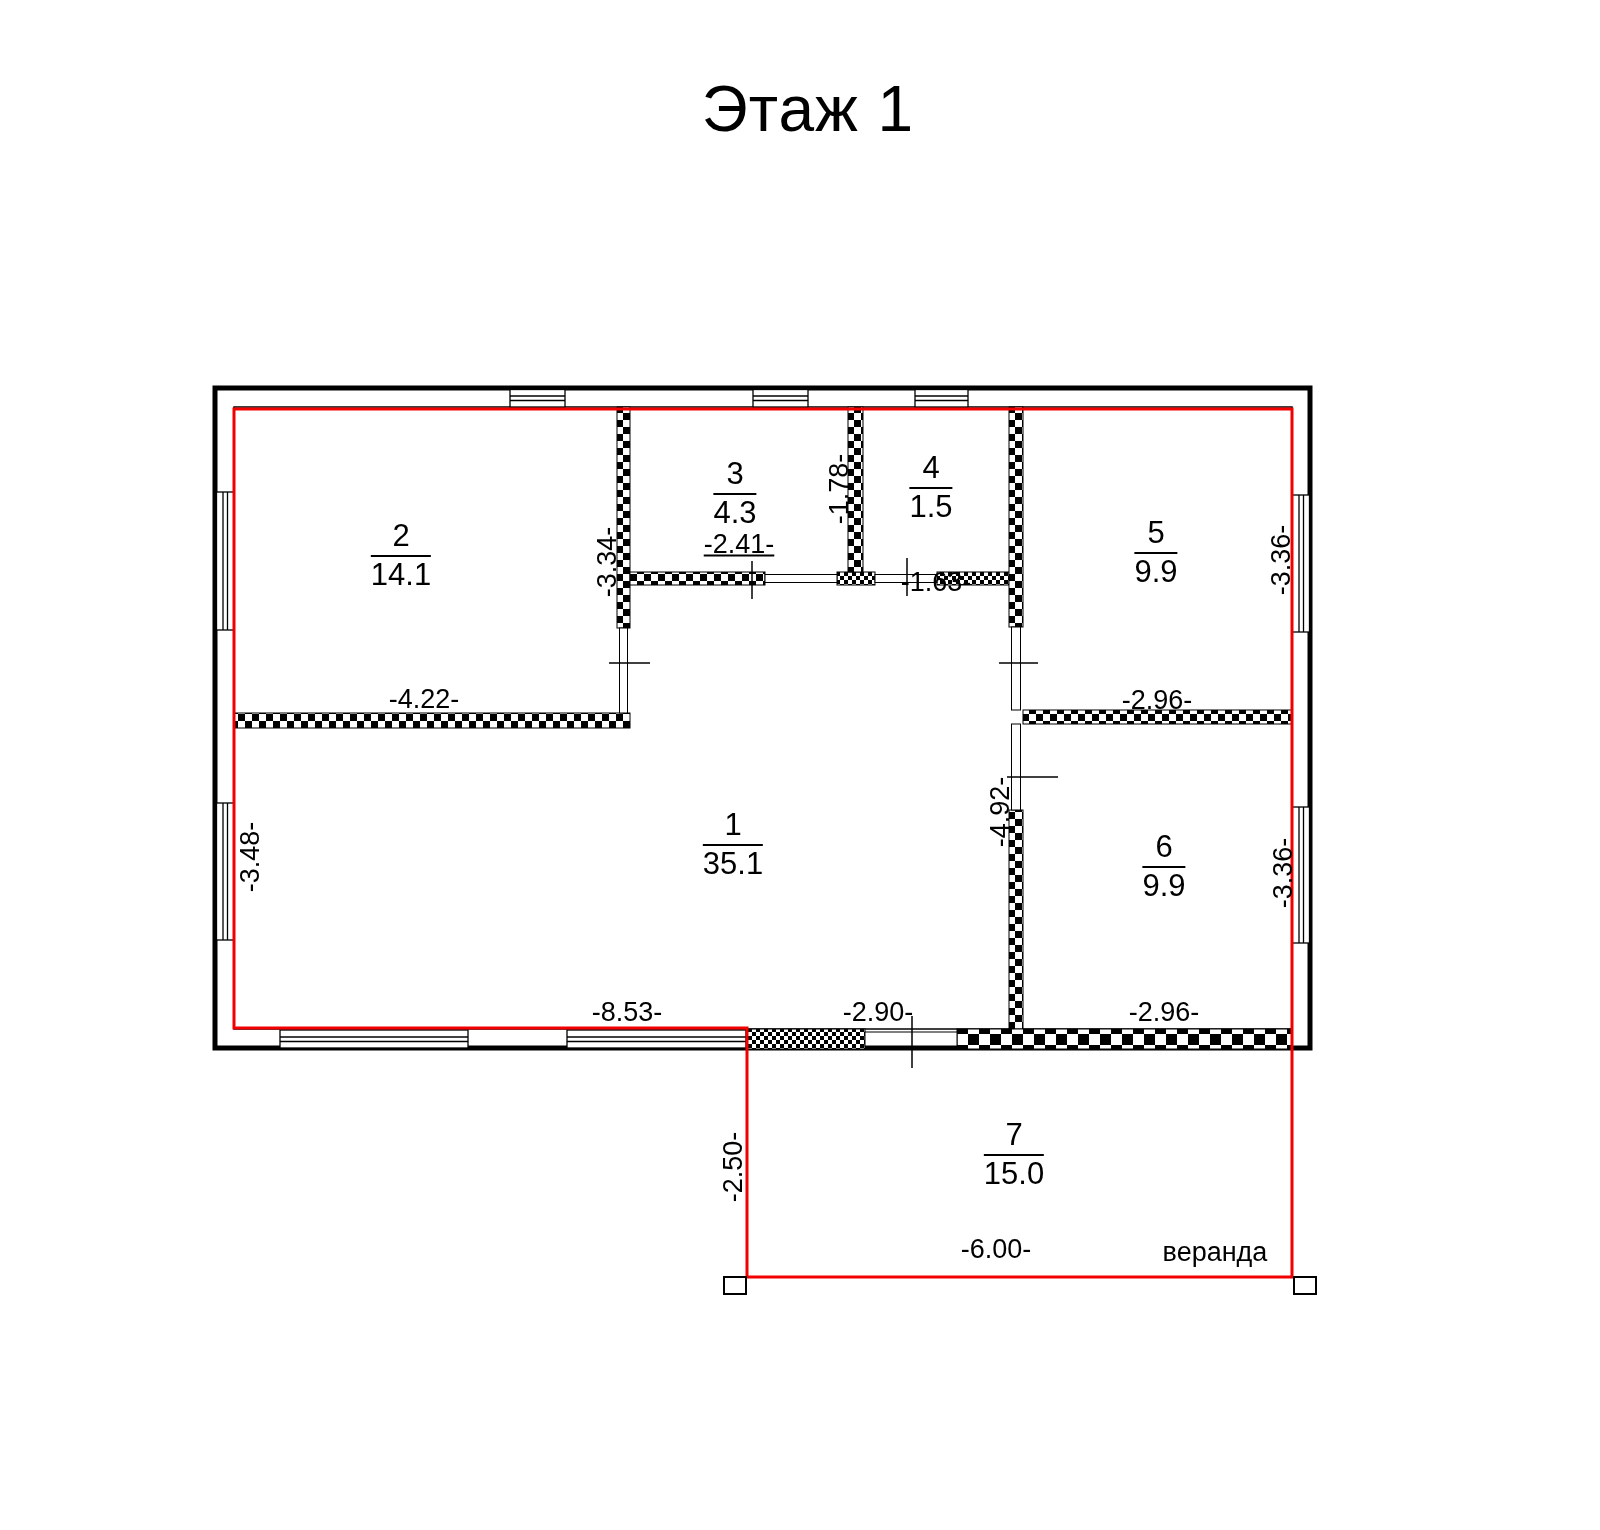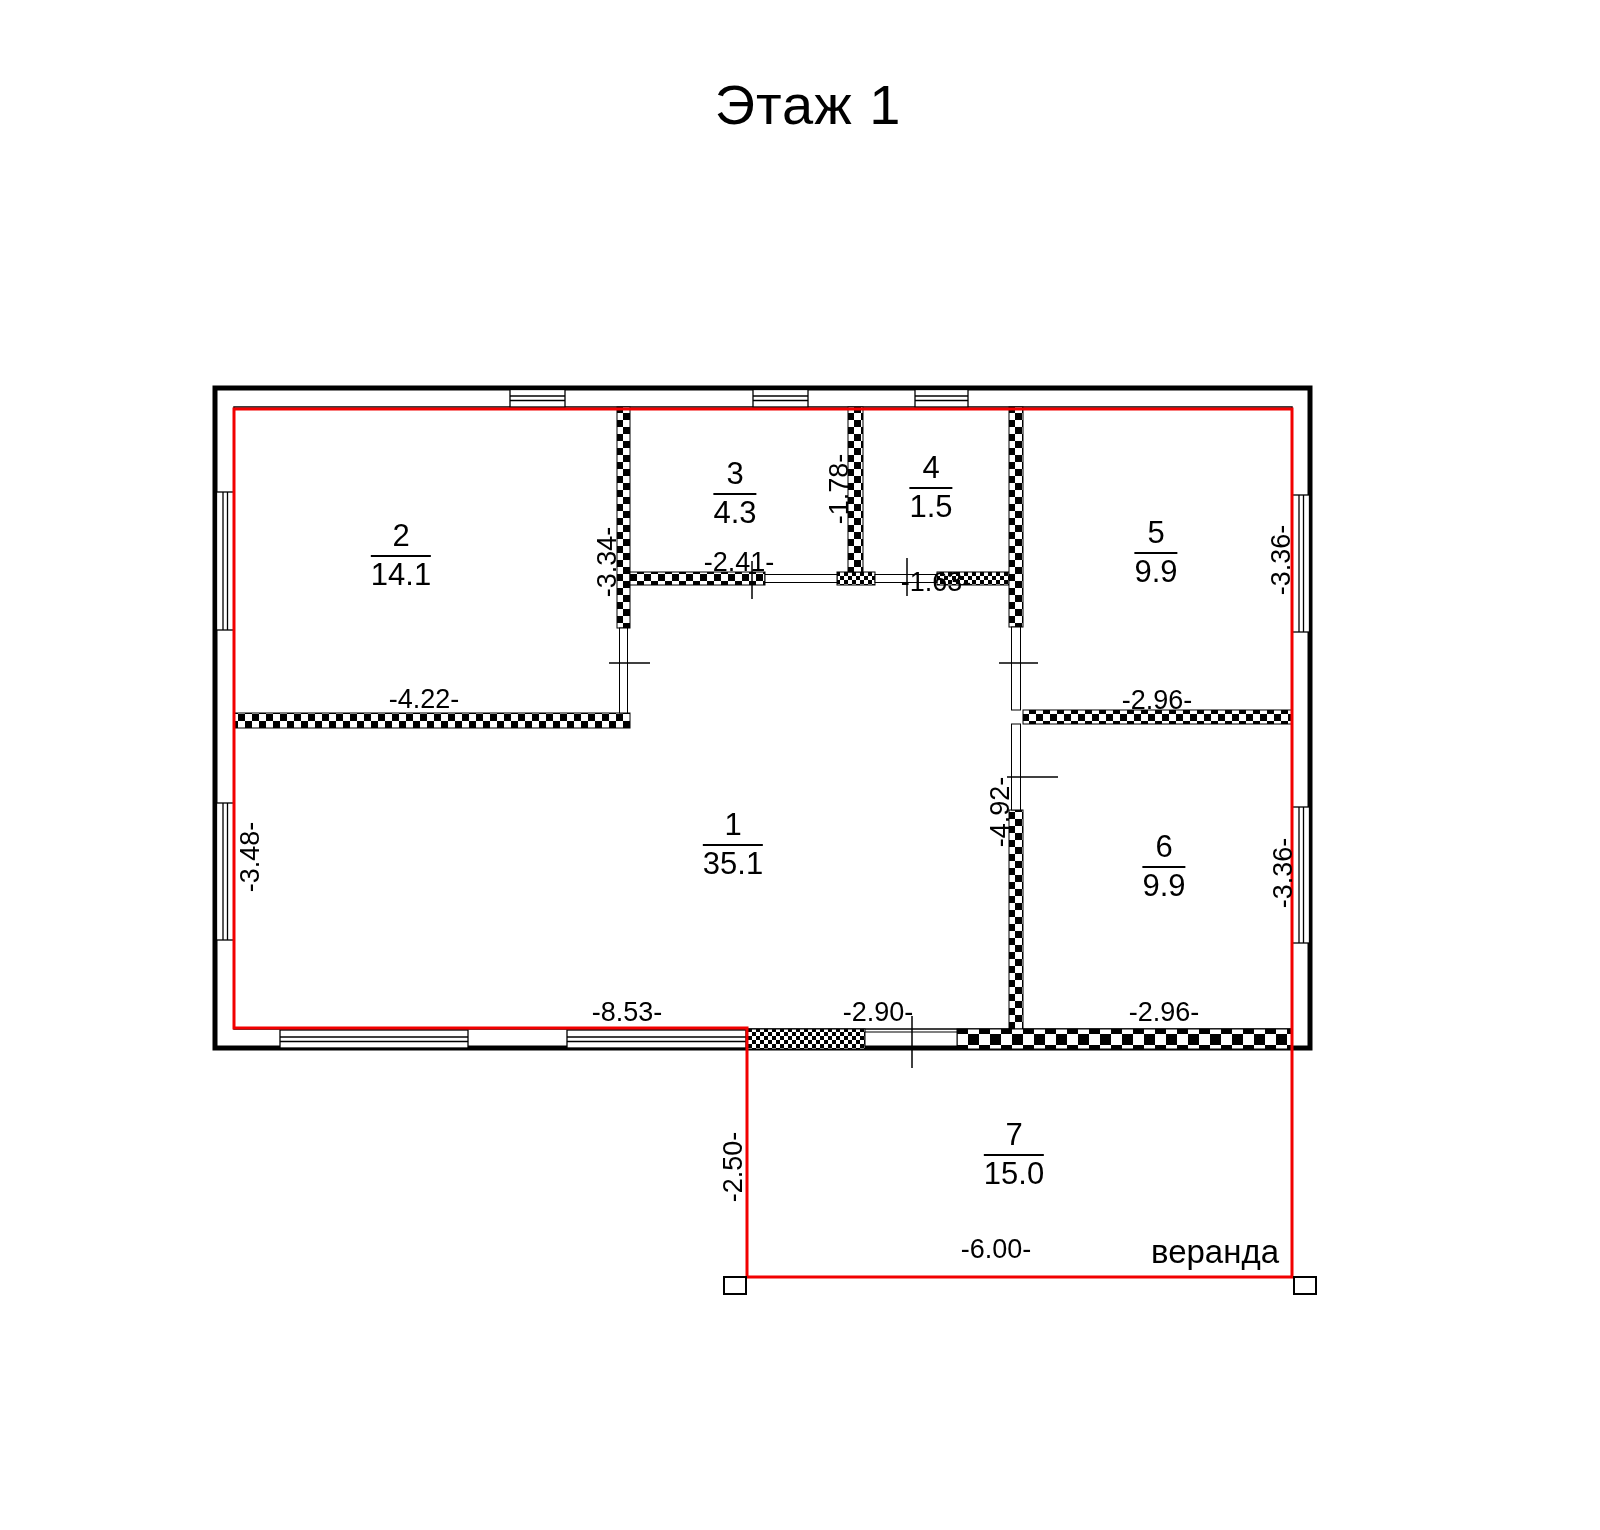--- a/index.html
+++ b/index.html
@@ -4,41 +4,41 @@
 <style>
   * { margin:0; padding:0; box-sizing:border-box; }
   html,body { background:#ffffff; }
   body {
     width:1600px; height:1530px; position:relative;
     font-family:"Liberation Sans", sans-serif; color:#000;
     overflow:hidden;
   }
   .page-title {
     position:absolute; left:808px; top:72px; transform:translateX(-50%);
-    font-size:56px; font-weight:400; letter-spacing:1px; white-space:nowrap;
+    font-size:64px; font-weight:400; letter-spacing:1px; white-space:nowrap;
   }
   svg.plan { position:absolute; left:0; top:0; }
 
   .room-label {
     position:absolute; transform:translate(-50%,0);
     text-align:center; font-size:31px; line-height:1.04; font-weight:500;
     display:inline-block; white-space:nowrap;
   }
   .room-label .num  { display:block; border-bottom:2.5px solid #000; padding:0 13px 3px; }
   .room-label .area { display:block; padding-top:2px; }
 
   .dim {
     position:absolute; font-size:27px; font-weight:500; white-space:nowrap;
     transform:translate(-50%,-50%);
   }
   .dim.v { transform:translate(-50%,-50%) rotate(-90deg); }
 
   .veranda-caption {
     position:absolute; transform:translate(-50%,-50%);
-    font-size:33px; font-weight:500; white-space:nowrap;
+    font-size:27px; font-weight:500; white-space:nowrap;
   }
 </style>
 </head>
 <body>
 
 <div class="page-title">Этаж 1</div>
 
 <svg class="plan" width="1600" height="1530" viewBox="0 0 1600 1530">
   <defs>
     <pattern id="chk" width="14" height="14" patternUnits="userSpaceOnUse">
@@ -178,21 +178,21 @@
 <div class="room-label" style="left:1164px; top:831px;">
   <span class="num">6</span>
   <span class="area">9.9</span>
 </div>
 <div class="room-label" style="left:1014px; top:1119px;">
   <span class="num">7</span>
   <span class="area">15.0</span>
 </div>
 
 <div class="dim v" style="left:607px;  top:562px;">-3.34-</div>
-<div class="dim" style="left:739px;  top:562px;">-2.41-</div>
+<div class="dim" style="left:739px;  top:544px;text-decoration:underline;">-2.41-</div>
 <div class="dim v" style="left:839px;  top:489px;">-1.78-</div>
 <div class="dim" style="left:936px;  top:557px;margin-top:25px;">-1.63-</div>
 <div class="dim v" style="left:1281px; top:560px;">-3.36-</div>
 <div class="dim" style="left:424px;  top:699px;">-4.22-</div>
 <div class="dim" style="left:1157px; top:700px;">-2.96-</div>
 <div class="dim v" style="left:250px;  top:857px;">-3.48-</div>
 <div class="dim v" style="left:1000px; top:812px;">-4.92-</div>
 <div class="dim v" style="left:1283px; top:873px;">-3.36-</div>
 <div class="dim" style="left:627px;  top:1012px;">-8.53-</div>
 <div class="dim" style="left:878px;  top:1012px;">-2.90-</div>

